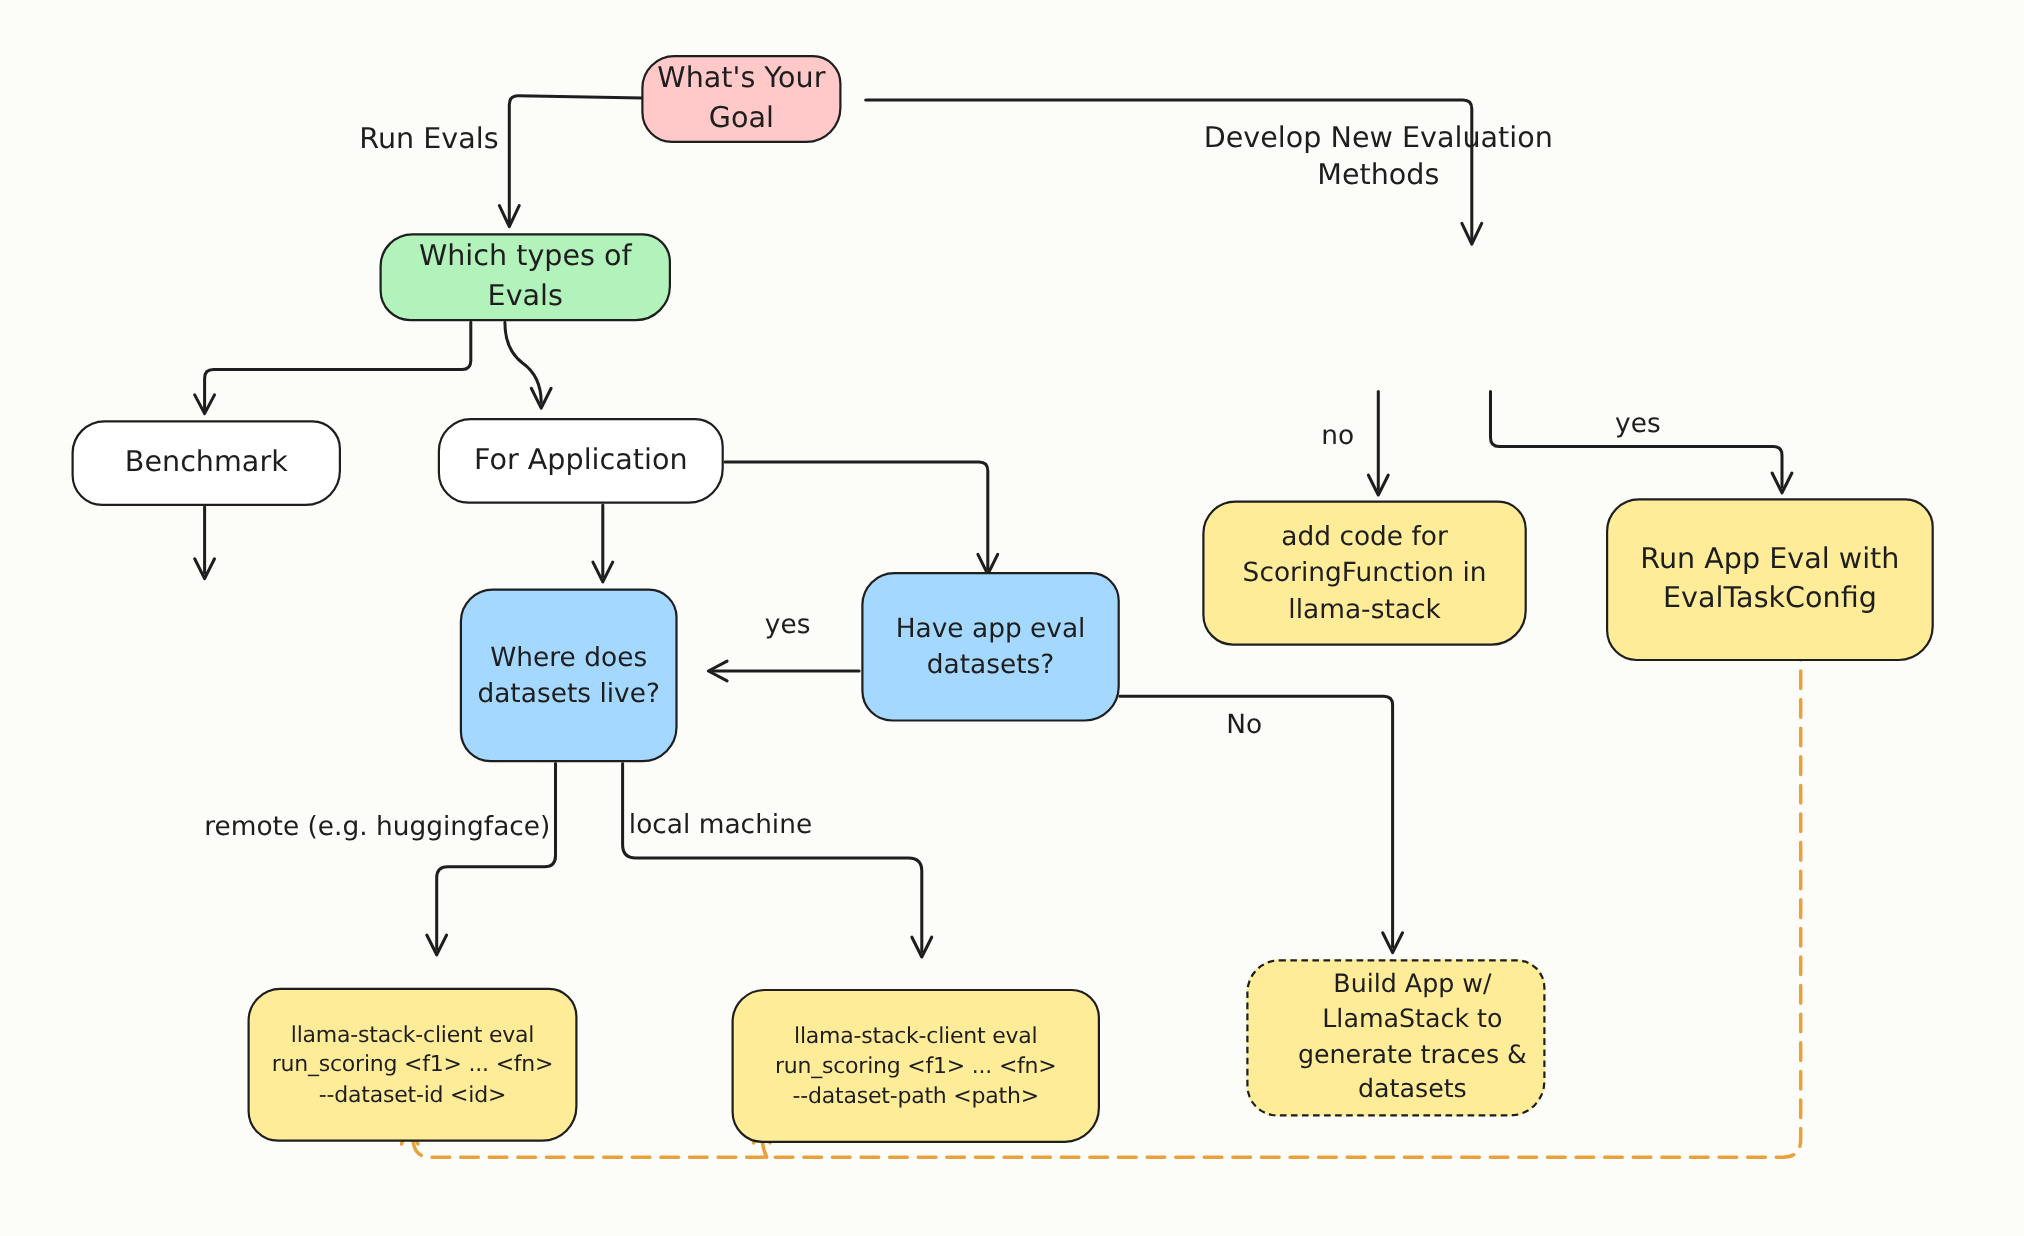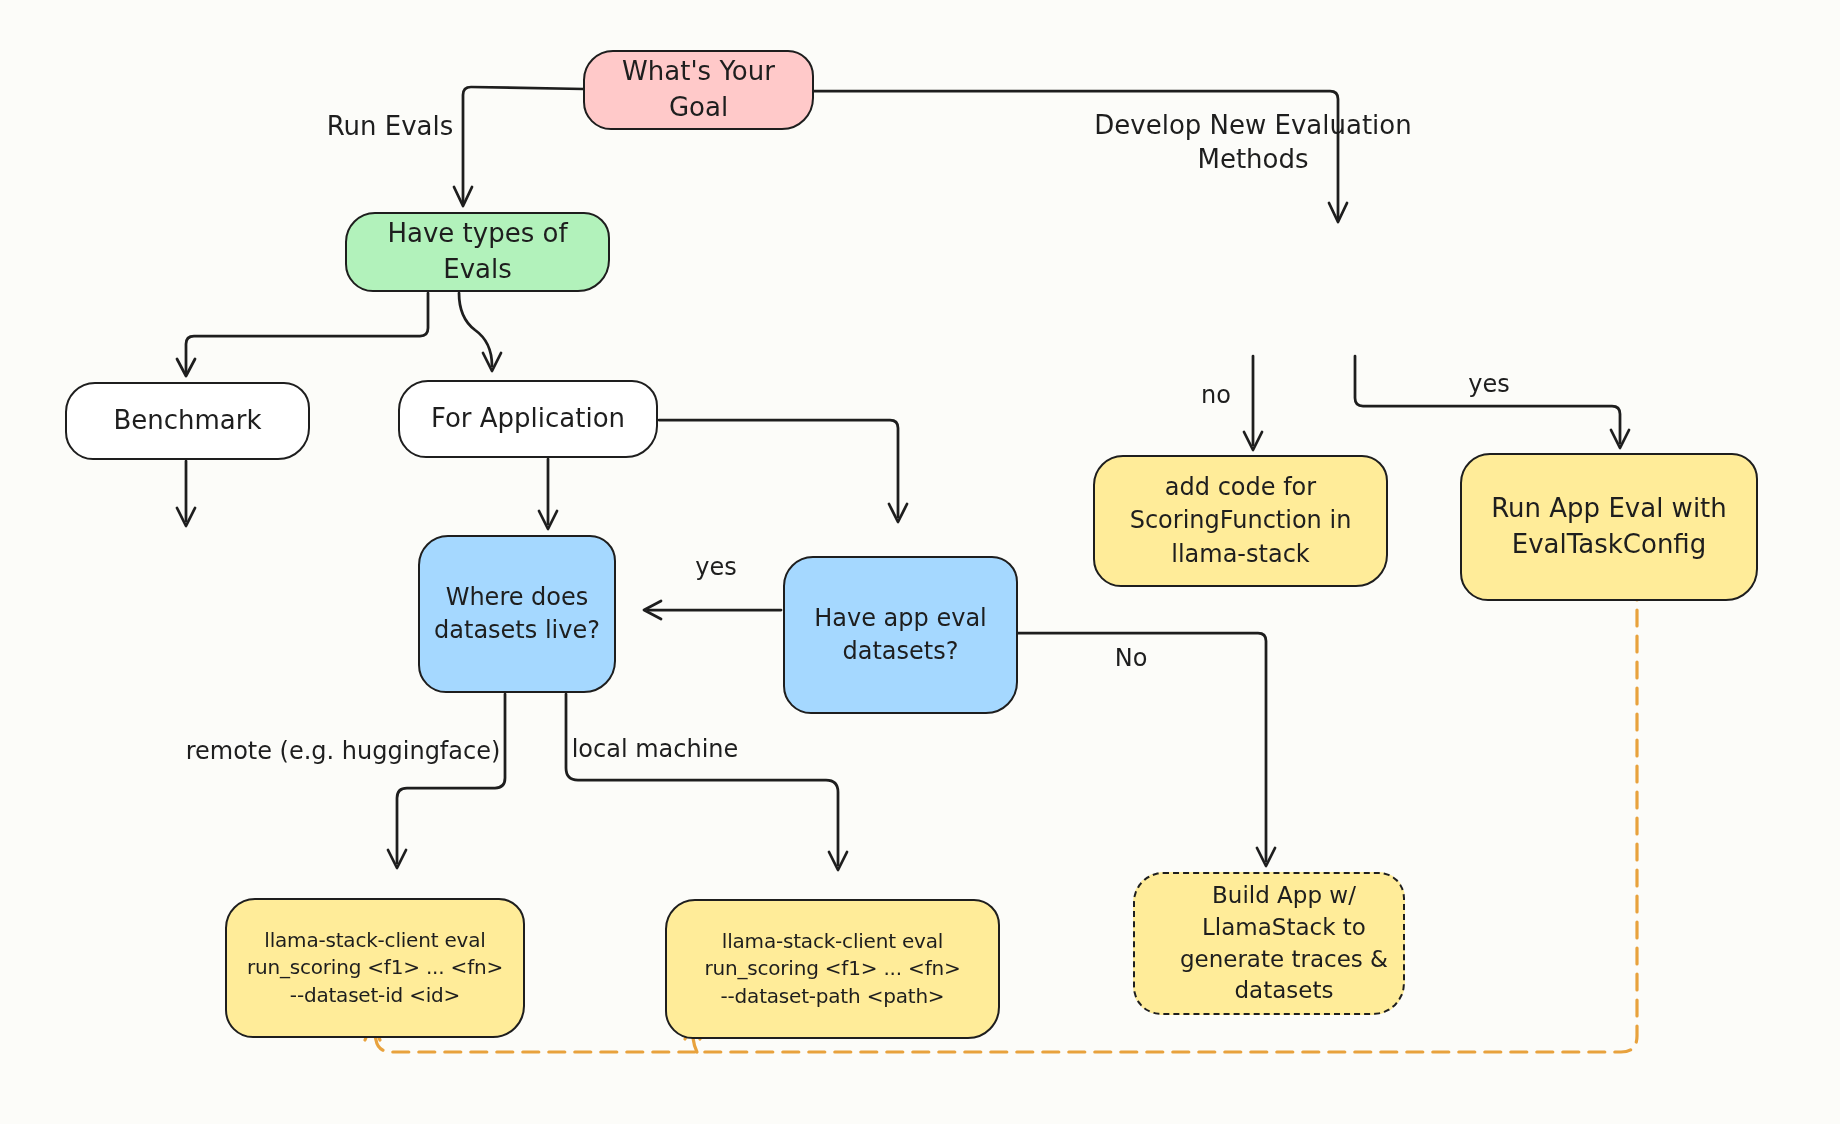--- a/index.html
+++ b/index.html
@@ -113,35 +113,35 @@
     <g stroke="#e8a23d" stroke-width="3.2" fill="none" stroke-linecap="round" stroke-linejoin="round">
       <g>
         <path stroke-dasharray="16 10" d="M 1637 584 L 1637 1036 Q 1637 1052 1621 1052 L 392 1052 Q 378 1052 376 1040 L 373 1028"></path>
         <path stroke-dasharray="16 10" d="M 697 1052 Q 694 1046 693 1038 L 692 1028"></path>
         <path d="M 365 1040 L 372 1022 L 380 1040"></path>
         <path d="M 685 1039 L 692 1021 L 700 1039"></path>
       </g>
     </g>
   </svg>
 
-  <div class="node pink fs26" style="left:583px;top:50px;width:231px;height:80px">What's Your
+  <div class="node pink fs26" style="left:583px;top:50px;width:182px;height:80px">What's Your
 Goal</div>
 
-  <div class="node green fs26" style="left:345px;top:212px;width:265px;height:80px">Have types of
+  <div class="node green fs26" style="left:345px;top:212px;width:265px;height:80px">Which types of
 Evals</div>
 
   <div class="node white fs26" style="left:65px;top:382px;width:245px;height:78px">Benchmark</div>
 
   <div class="node white fs26" style="left:398px;top:380px;width:260px;height:78px">For Application</div>
 
 
   <div class="node blue fs24" style="left:418px;top:535px;width:198px;height:158px">Where does
 datasets live?</div>
 
-  <div class="node blue fs24" style="left:783px;top:556px;width:235px;height:158px">Have app eval
+  <div class="node blue fs24" style="left:783px;top:520px;width:235px;height:136px">Have app eval
 datasets?</div>
 
 
   <div class="node yellow fs24" style="left:1093px;top:455px;width:295px;height:132px">add code for
 ScoringFunction in
 llama-stack</div>
 
   <div class="node yellow fs26" style="left:1460px;top:453px;width:298px;height:148px">Run App Eval with
 EvalTaskConfig</div>
 

